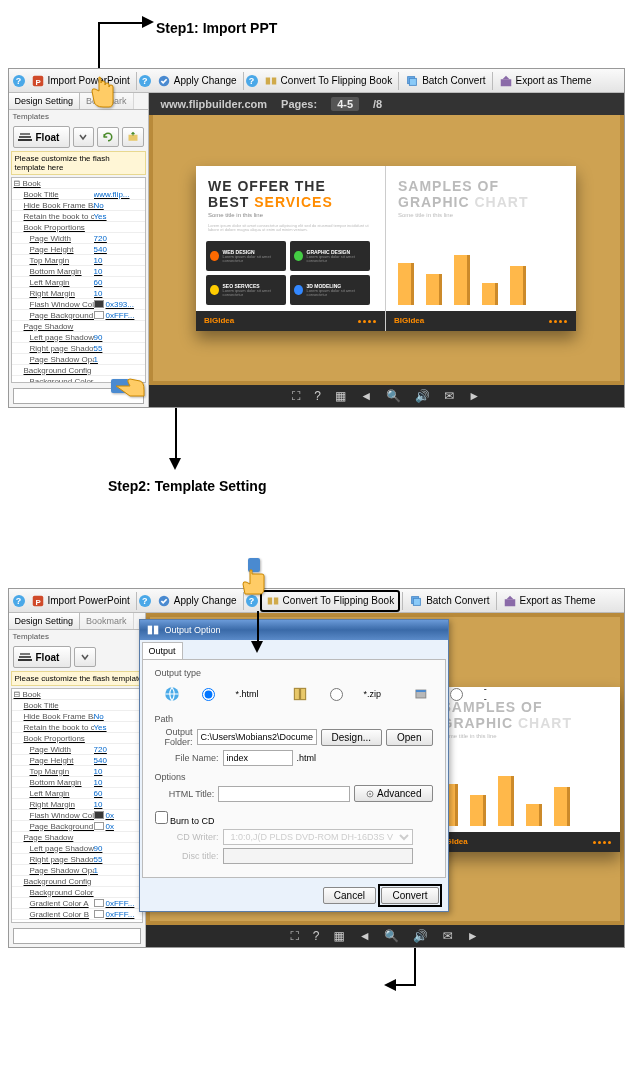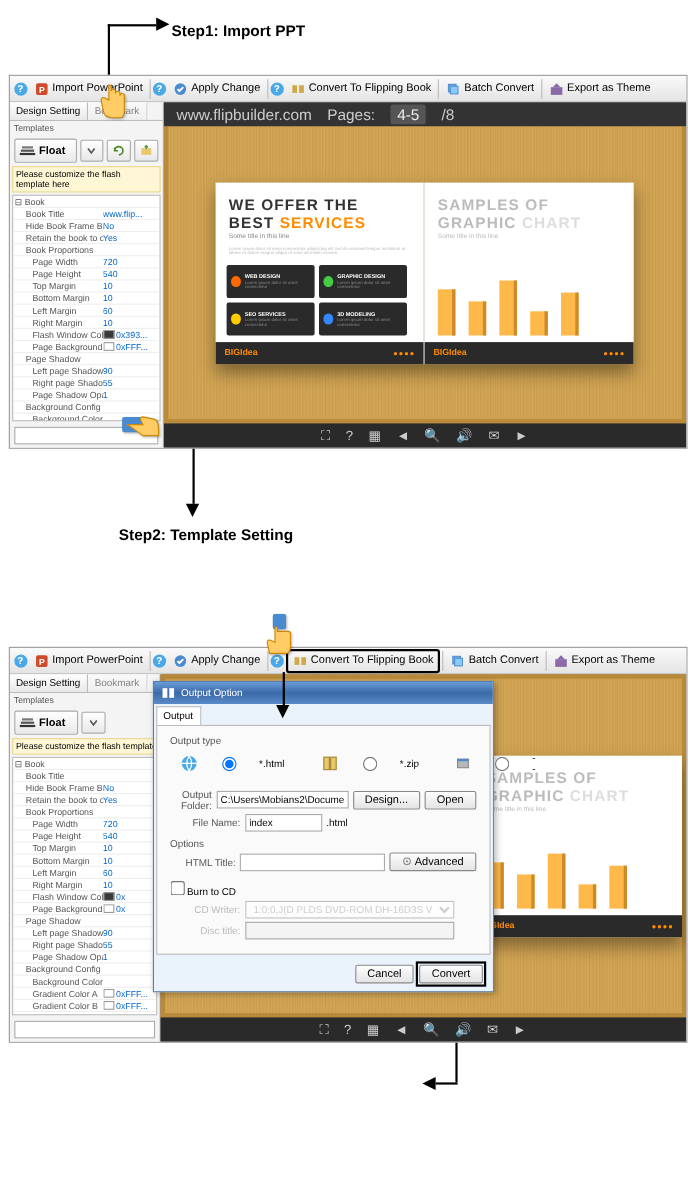--- a/index.html
+++ b/index.html
@@ -14,30 +14,30 @@
   .app { width: 617px; height: 340px; margin: 0 auto; border: 1px solid #999; display: flex; flex-direction: column; overflow: hidden; position: relative; }
   .app-body { flex: 1; display: flex; overflow: hidden; }
   .sidebar { width: 140px; background: #f4f4f4; border-right: 1px solid #bbb; display: flex; flex-direction: column; font-size: 9px; overflow: hidden; }
   .tabrow { display: flex; border-bottom: 1px solid #bbb; }
   .tab { padding: 3px 6px; border-right: 1px solid #bbb; background: linear-gradient(#fff,#e8e8e8); font-size: 9px; }
   .templates-row { padding: 3px 4px; display: flex; gap: 3px; align-items: center; }
   .float-select { width: 58px; height: 22px; background: linear-gradient(#fff,#e8e8e8); border: 1px solid #aaa; border-radius: 2px; display: flex; align-items: center; padding: 0 3px; gap: 3px; font-weight: bold; font-size: 10px; }
   .stack-ico { height: 16px; display: inline-block; }
   .sm-btn { width: 22px; height: 20px; border: 1px solid #aaa; background: linear-gradient(#fff,#e8e8e8); border-radius: 2px; display: flex; align-items: center; justify-content: center; }
   .caution { background: #fff6d6; border: 1px solid #e8d890; padding: 2px 3px; font-size: 8px; margin: 0 2px; }
-  .propgrid { flex: 1; border: 1px solid #bbb; background: #fff; margin: 2px; overflow: hidden; font-size: 8px; }
+  .propgrid { flex: 1; border: 1px solid #bbb; background: #fff; margin: 2px; overflow: hidden; font-size: 8px; text-decoration: underline; }
   .pg-row { display: flex; border-bottom: 1px solid #eee; height: 11px; align-items: center; }
   .pg-key { width: 82px; padding-left: 2px; color: #555; white-space: nowrap; overflow: hidden; }
   .pg-key.sub { padding-left: 12px; }
   .pg-key.sub2 { padding-left: 18px; }
   .pg-val { flex: 1; color: #0066cc; white-space: nowrap; overflow: hidden; }
   .swatch { width: 10px; height: 8px; display: inline-block; border: 1px solid #999; vertical-align: middle; margin-right: 2px; }
   .apply-bar { height: 22px; display: flex; align-items: center; padding: 2px 4px; position: relative; }
   .preview { flex: 1; background: #3a3a3a; display: flex; flex-direction: column; position: relative; }
-  .url-bar { height: 22px; background: #333; color: #ccc; display: flex; align-items: center; padding: 0 12px; gap: 14px; font-size: 14px; }
+  .url-bar { height: 22px; background: #333; color: #ccc; display: flex; align-items: center; padding: 0 12px; gap: 14px; font-size: 11px; font-weight: bold; }
   .url-btn { background: #555; color: #eee; padding: 1px 6px; border-radius: 2px; }
   .stage { flex: 1; background-image: repeating-linear-gradient(90deg,#c89a4a 0,#d4aa5a 1px,#c89a4a 2px); background-size: 3px 100%; background-color: #c89a4a; display: flex; align-items: center; justify-content: center; border: 4px solid #b88a3a; border-top: none; }
   .book { display: flex; box-shadow: 0 8px 15px rgba(0,0,0,.4); }
   .page { width: 190px; height: 165px; background: #fff; position: relative; font-size: 7px; }
   .page-left { border-right: 1px solid #ccc; }
   .page h2 { font-size: 14px; letter-spacing: 1px; color: #333; padding: 12px 12px 0; font-weight: 900; }
   .page h2 .or { color: #ff8c00; }
   .page .sub { padding: 2px 12px; color: #888; font-size: 6px; }
   .svc-grid { display: flex; flex-wrap: wrap; padding: 6px 10px; gap: 4px; }
   .svc { width: 80px; height: 30px; background: #2a2a2a; border-radius: 2px; display: flex; align-items: center; gap: 4px; padding: 0 4px; }
@@ -577,20 +577,21 @@
             </span>
           <span class="rad">
               <svg width="18" height="18" viewBox="0 0 16 16">
                 <rect x="3" y="4" width="10" height="8" fill="#b8b8b8" stroke="#888"></rect>
                 <rect x="3" y="4" width="10" height="2" fill="#4a8ad0"></rect>
               </svg>
               <input type="radio" style=""> 
               <span>--</span>
             </span>
         </div>
+        <div style="font-size:9px;color:#555;margin-bottom:2px;">Path</div>
         <div class="form-row">
           <label>Output Folder:</label>
           <input class="txt" style="width: 120px;" value="C:\Users\Mobians2\Documents">
           <span class="dlg-btn">Design...</span>
           <span class="dlg-btn">Open</span>
         </div>
         <div class="form-row">
           <label>File Name:</label>
           <input class="txt" style="width: 70px;" value="index">
           <span>.html</span>

